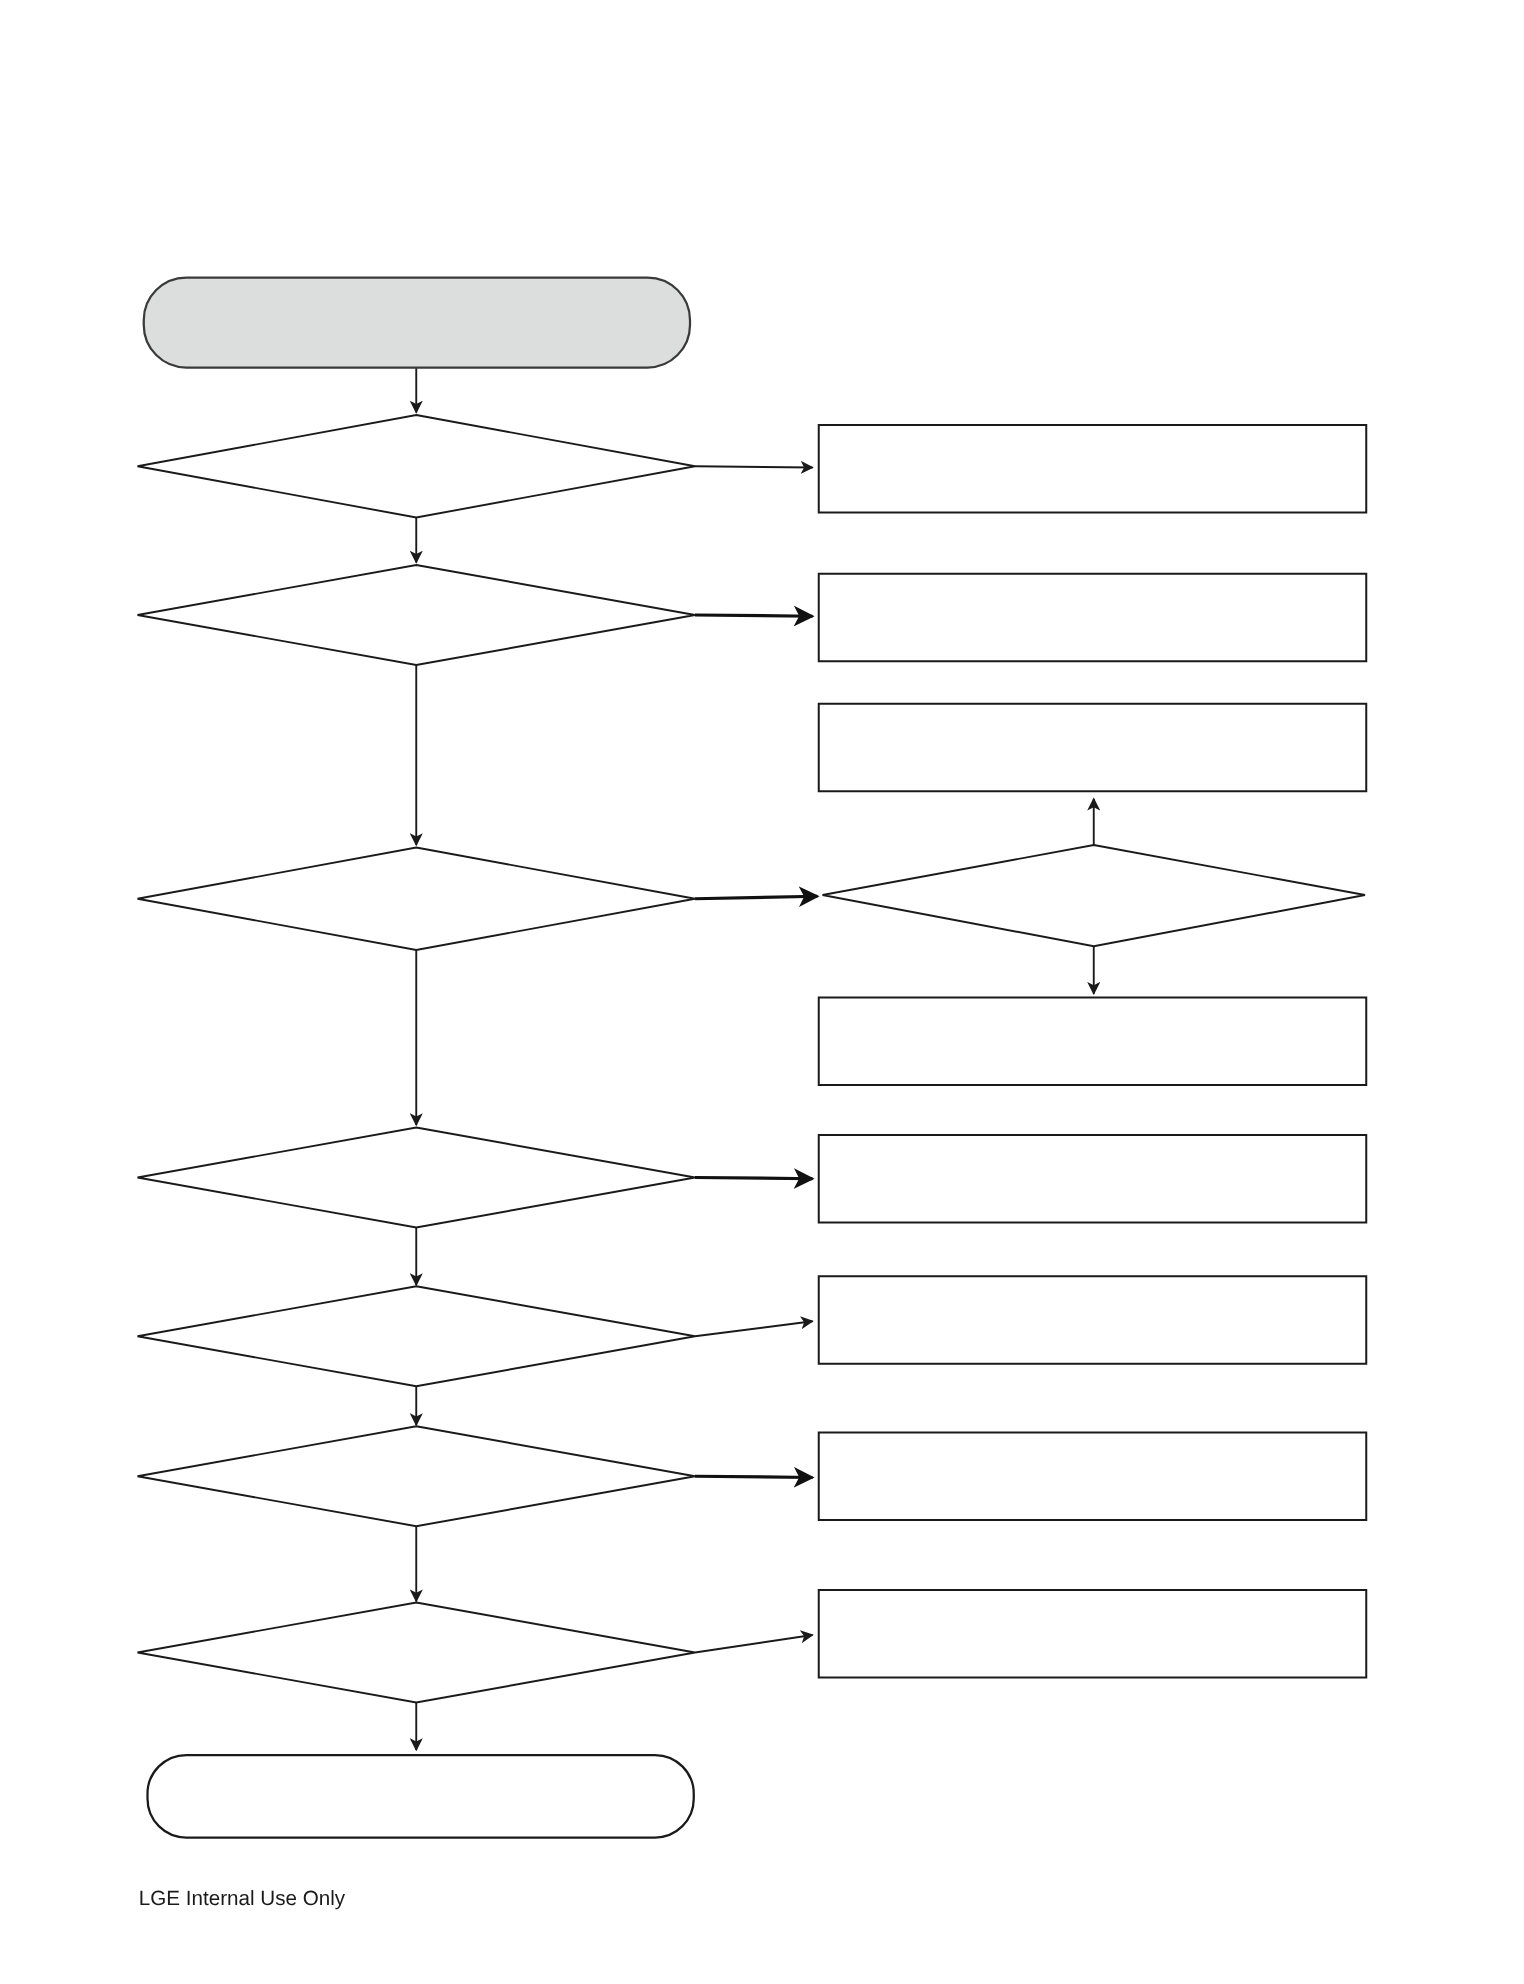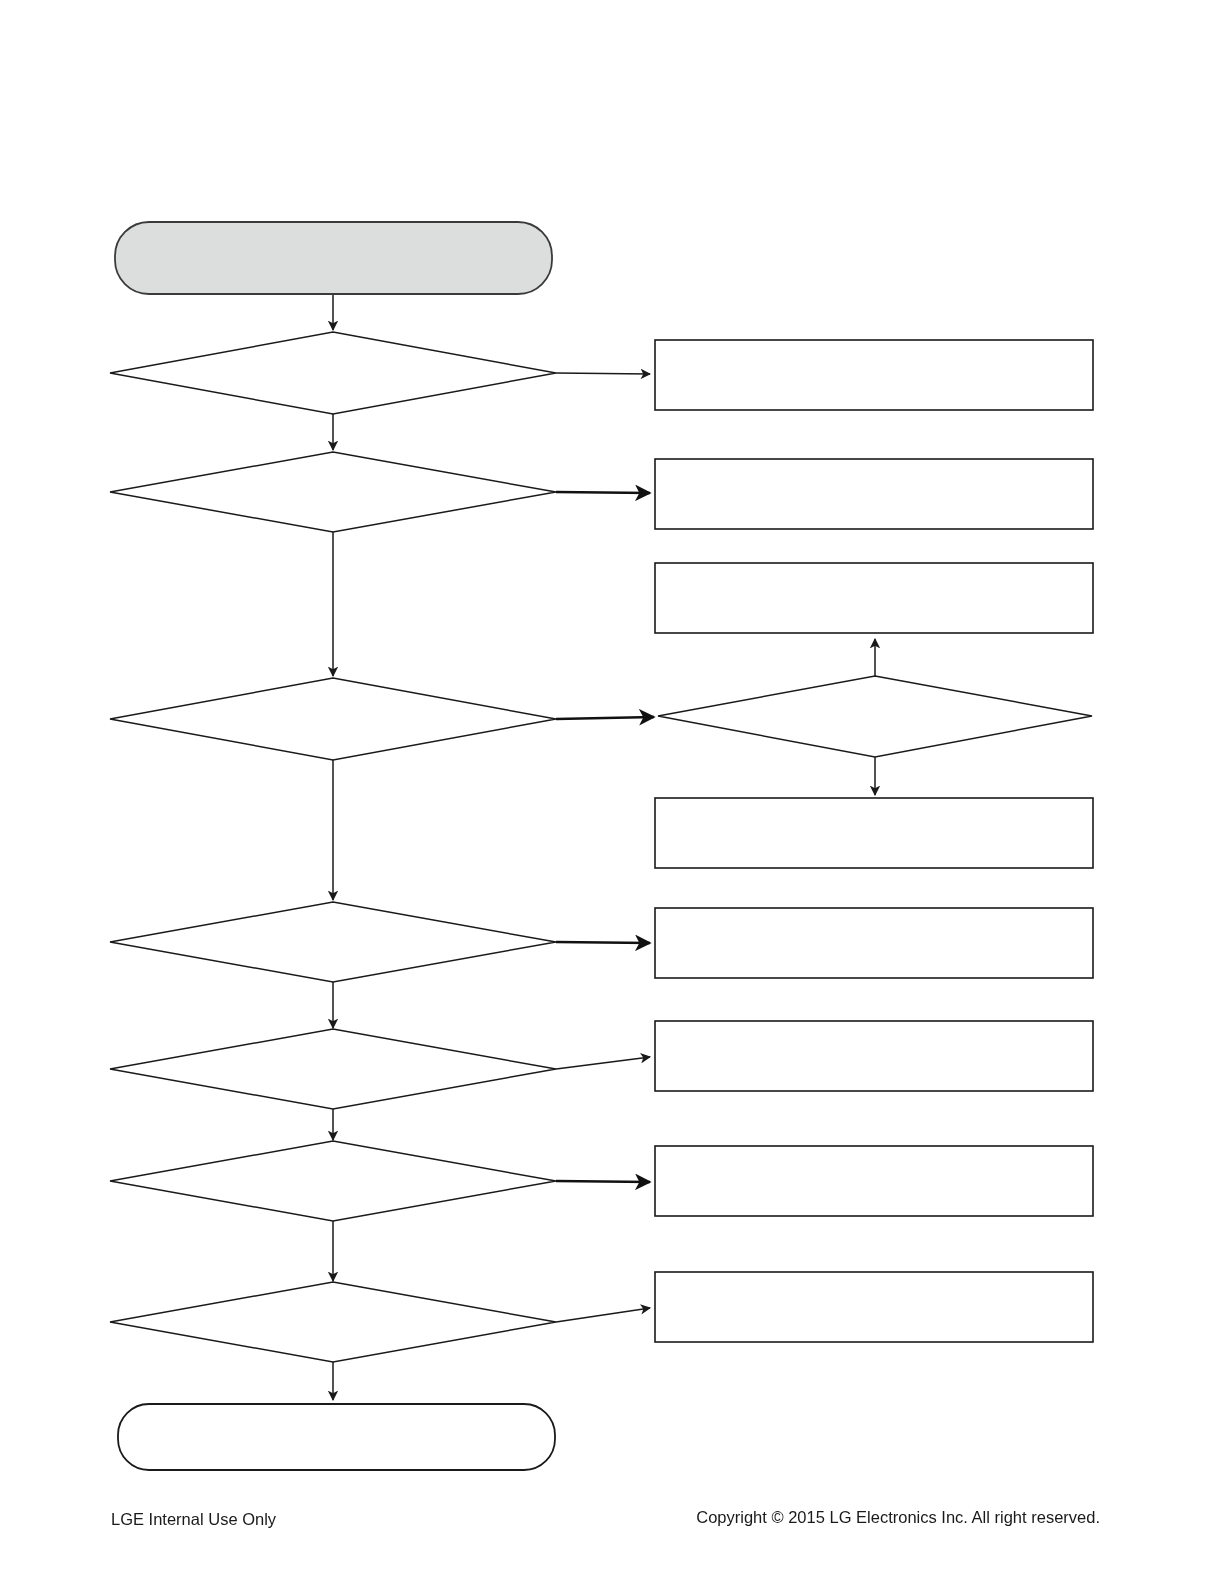--- a/index.html
+++ b/index.html
@@ -149,17 +149,16 @@
       <polygon class="shape-diamond" points="875,676 1092,716 875,757 658,716"></polygon>
     </g>
 
     <rect class="shape-terminal-start" x="115" y="222" width="437" height="72" rx="34" ry="34"></rect>
     <rect class="shape-terminal-end" x="118" y="1404" width="437" height="66" rx="31" ry="31"></rect>
   </svg>
 
   <div class="footer">
     <div class="footer-left">LGE Internal Use Only</div>
     <div class="footer-right">
-      <div>Copyright © 2015 LG Electronics Inc. All right reserved.</div>
     </div>
   </div>
 
 </div>
 
 </body></html>

